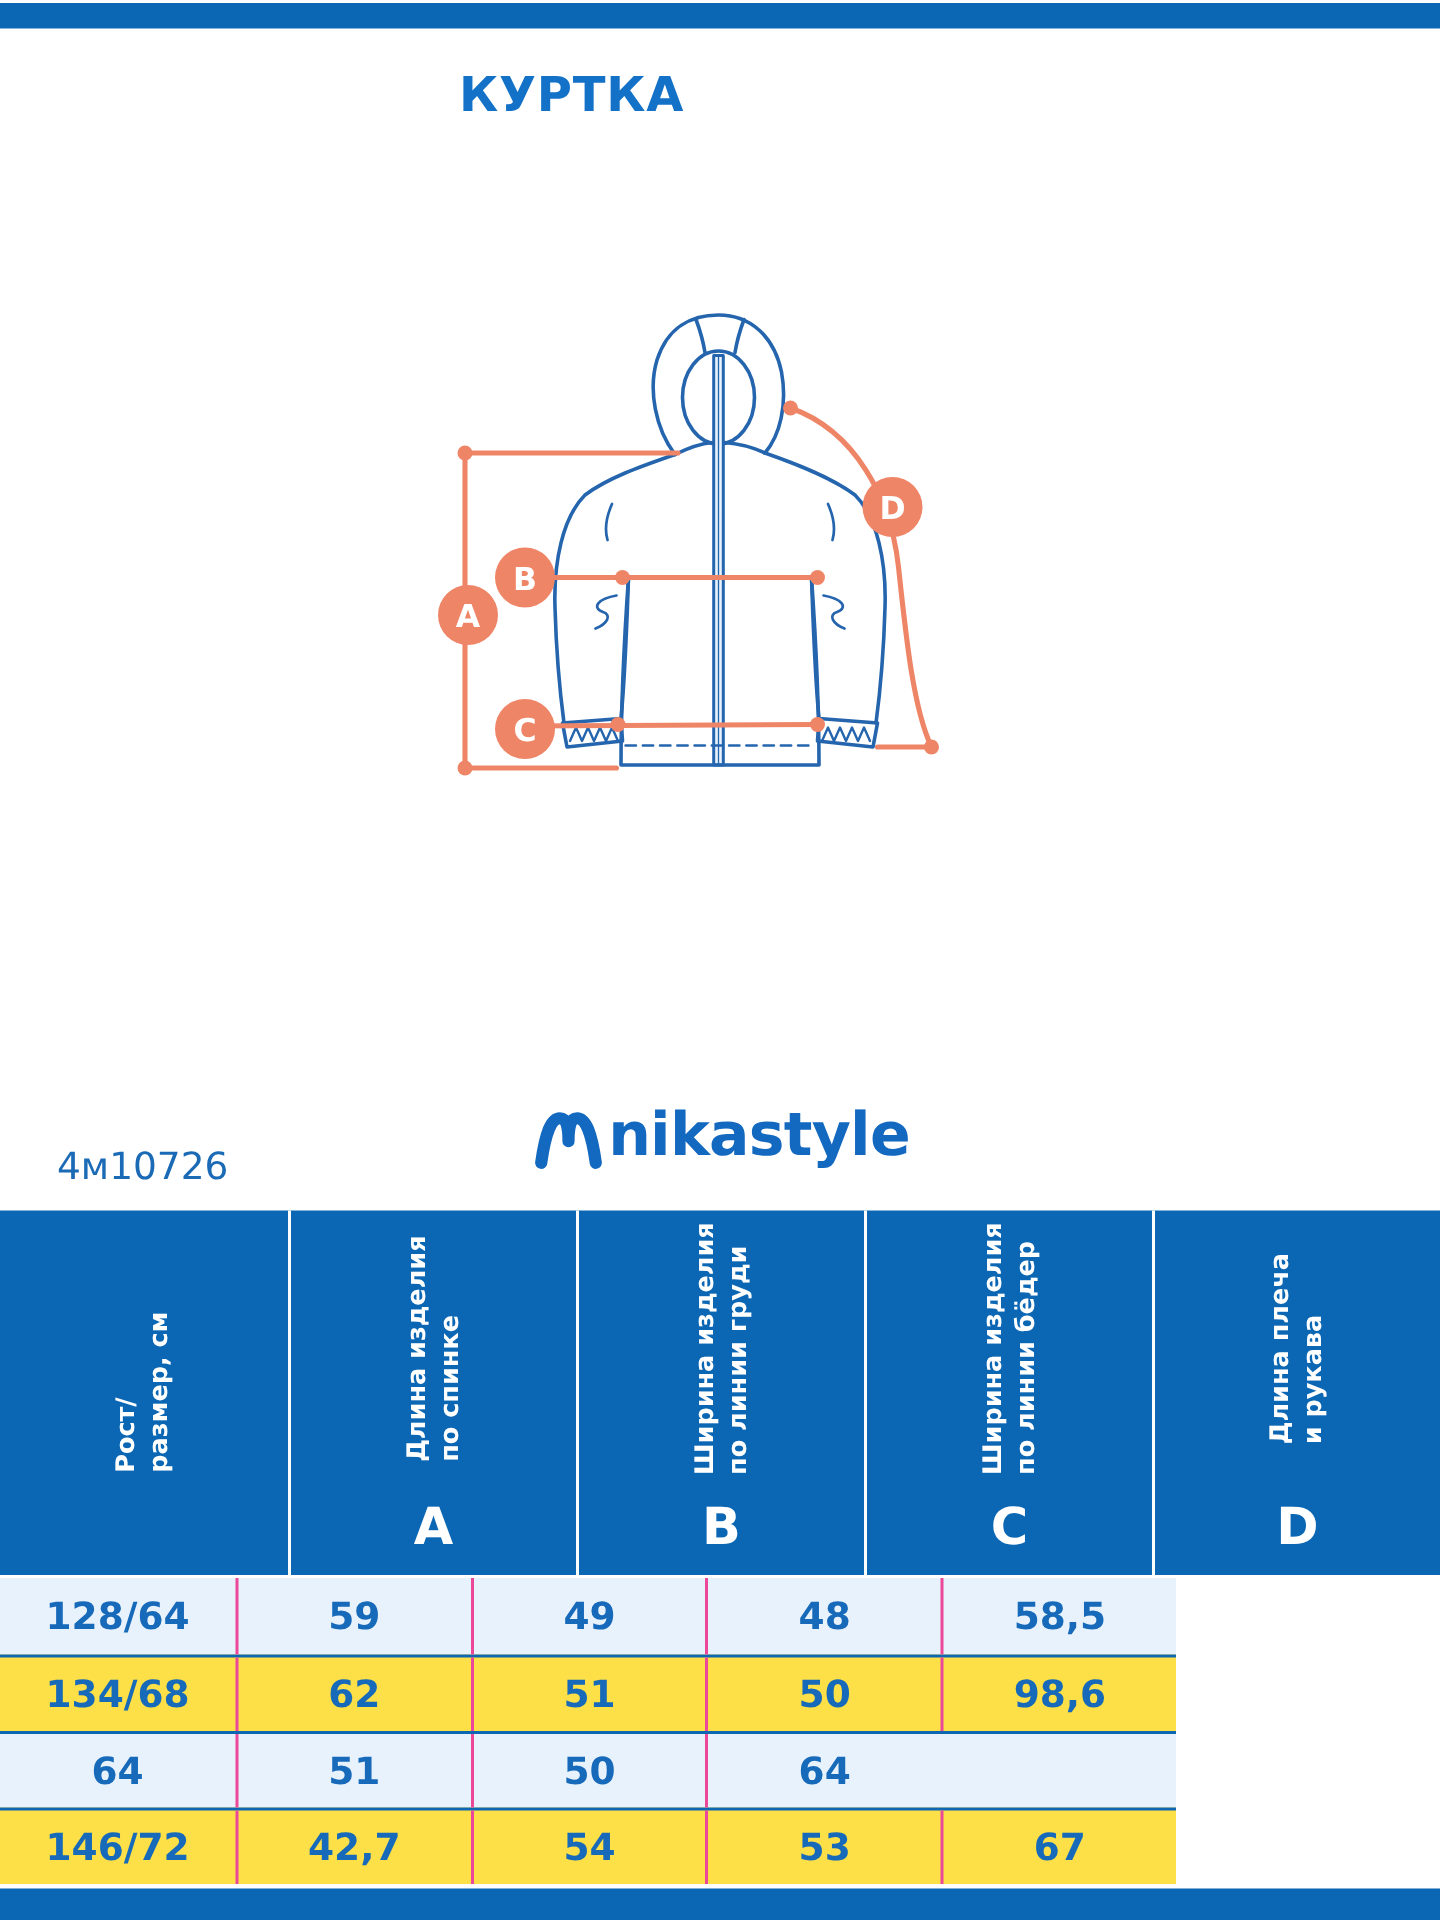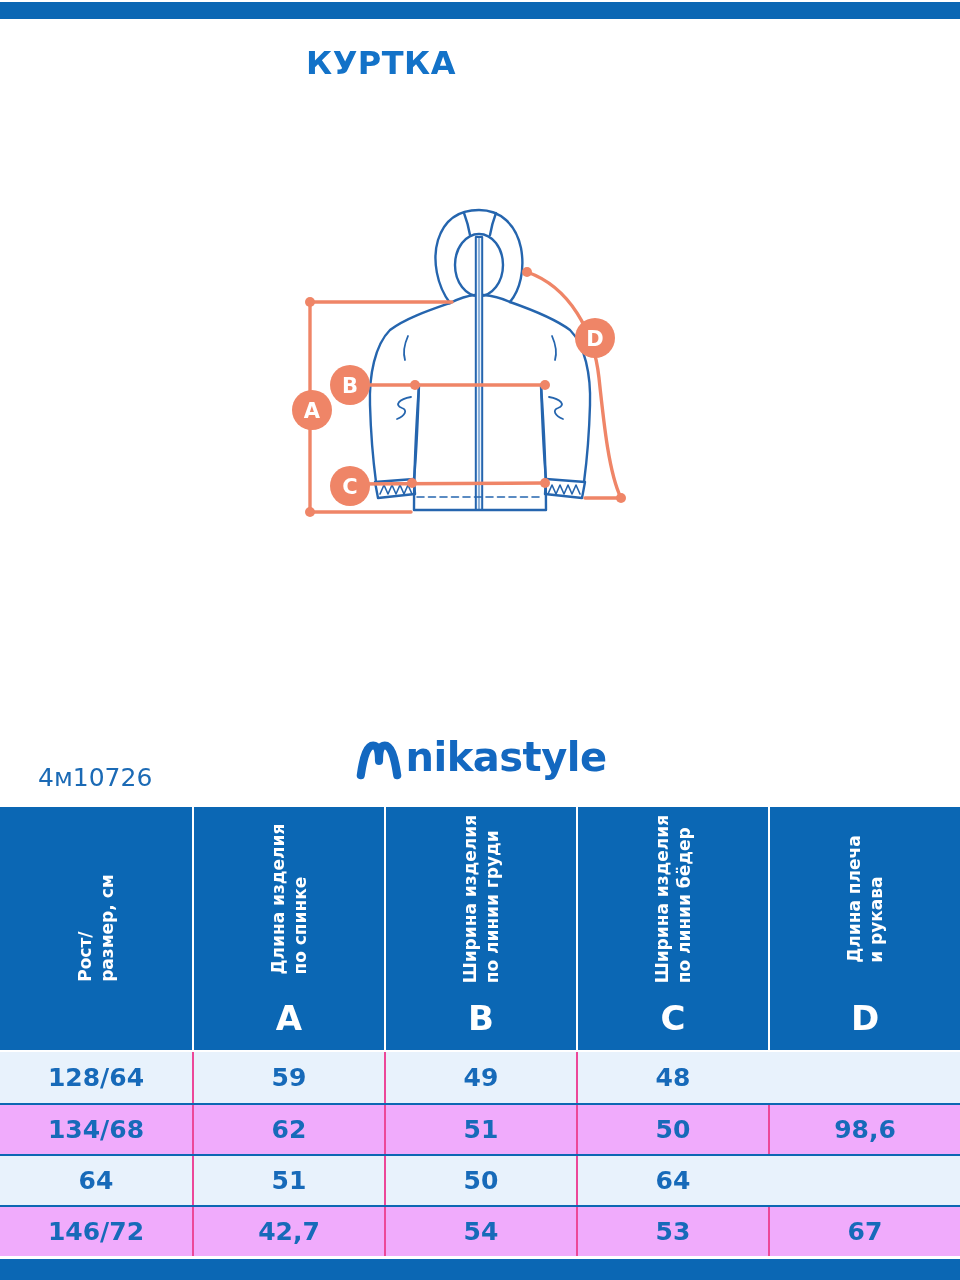--- a/index.html
+++ b/index.html
@@ -36,24 +36,24 @@
     transform:rotate(-90deg);color:#ffffff;font-weight:bold;font-size:17px;
     line-height:1.3;text-align:left;white-space:nowrap;
   }
   .rot span{display:block;}
   .hletter{
     height:52px;display:flex;align-items:center;justify-content:center;
     color:#ffffff;font-weight:bold;font-size:34px;padding-bottom:6px;
   }
   .hletter:empty{display:none;}
 
-  .tbody{width:960px;}
+  .tbody{width:784px;}
   .trow{
     display:grid;grid-template-columns:repeat(5,1fr);height:51px;box-sizing:border-box;
-    background:#f0abfc;
+    background:#fde047;
   }
   .trow.alt{background:#e8f2fc;}
   .trow + .trow{border-top:2.5px solid #0d67b3;}
   .tcell{
     display:flex;align-items:center;justify-content:center;min-width:0;
     font-size:25px;font-weight:bold;color:#176ab9;
   }
   .tcell + .tcell{border-left:2px solid #ec4899;}
   .bottombar{position:absolute;top:1258.5px;left:0;width:960px;height:21.5px;background:#0b67b4;}
 </style>
@@ -198,20 +198,21 @@
         <div class="hletter">D</div>
       </div>
     </div>
 
     <div class="tbody">
       <div class="trow alt">
         <div class="tcell">128/64</div>
         <div class="tcell">59</div>
         <div class="tcell">49</div>
         <div class="tcell">48</div>
+        <div class="tcell">58,5</div>
       </div>
       <div class="trow">
         <div class="tcell">134/68</div>
         <div class="tcell">62</div>
         <div class="tcell">51</div>
         <div class="tcell">50</div>
         <div class="tcell">98,6</div>
       </div>
       <div class="trow alt">
         <div class="tcell">64</div>

